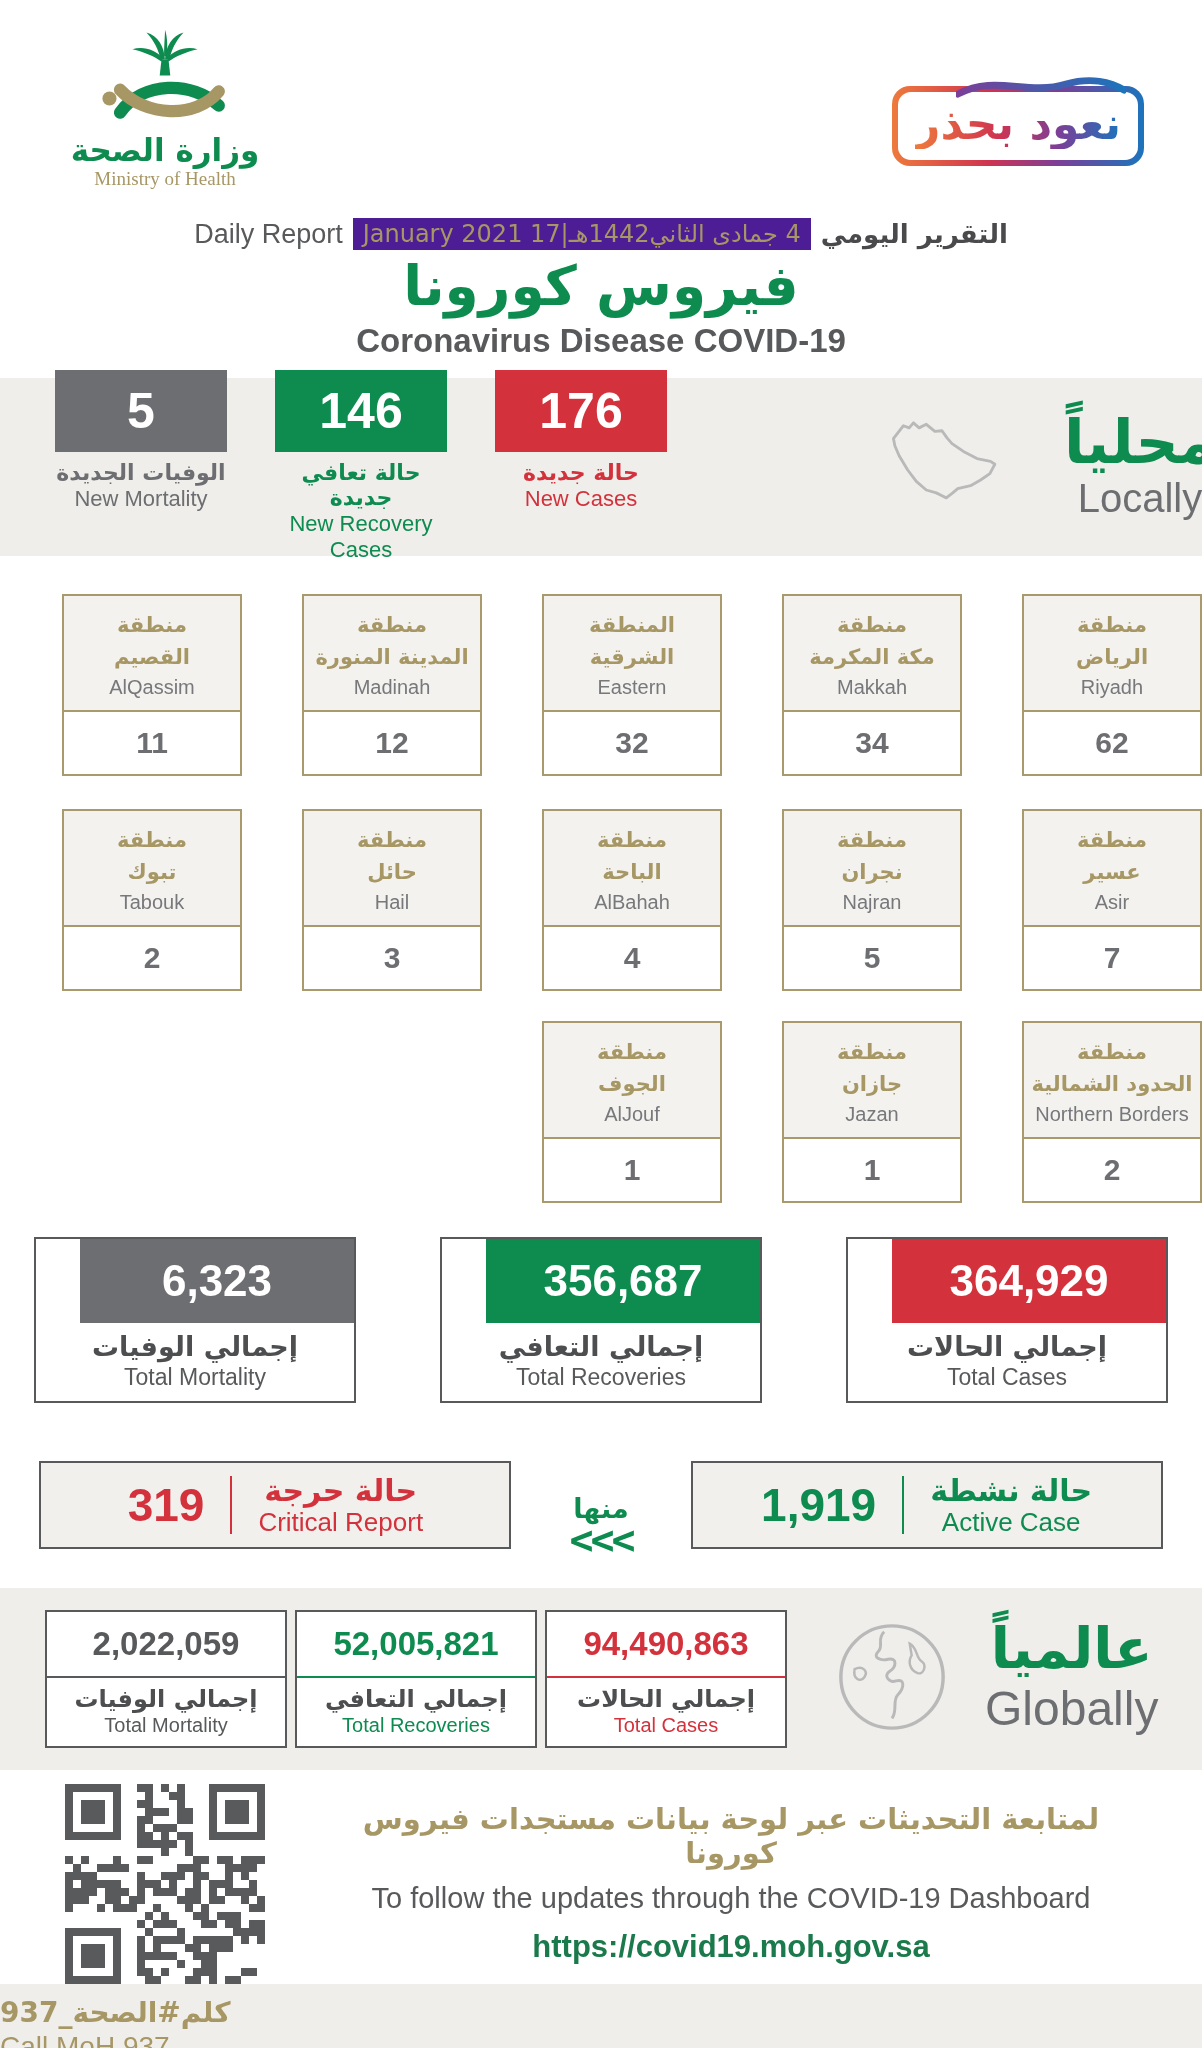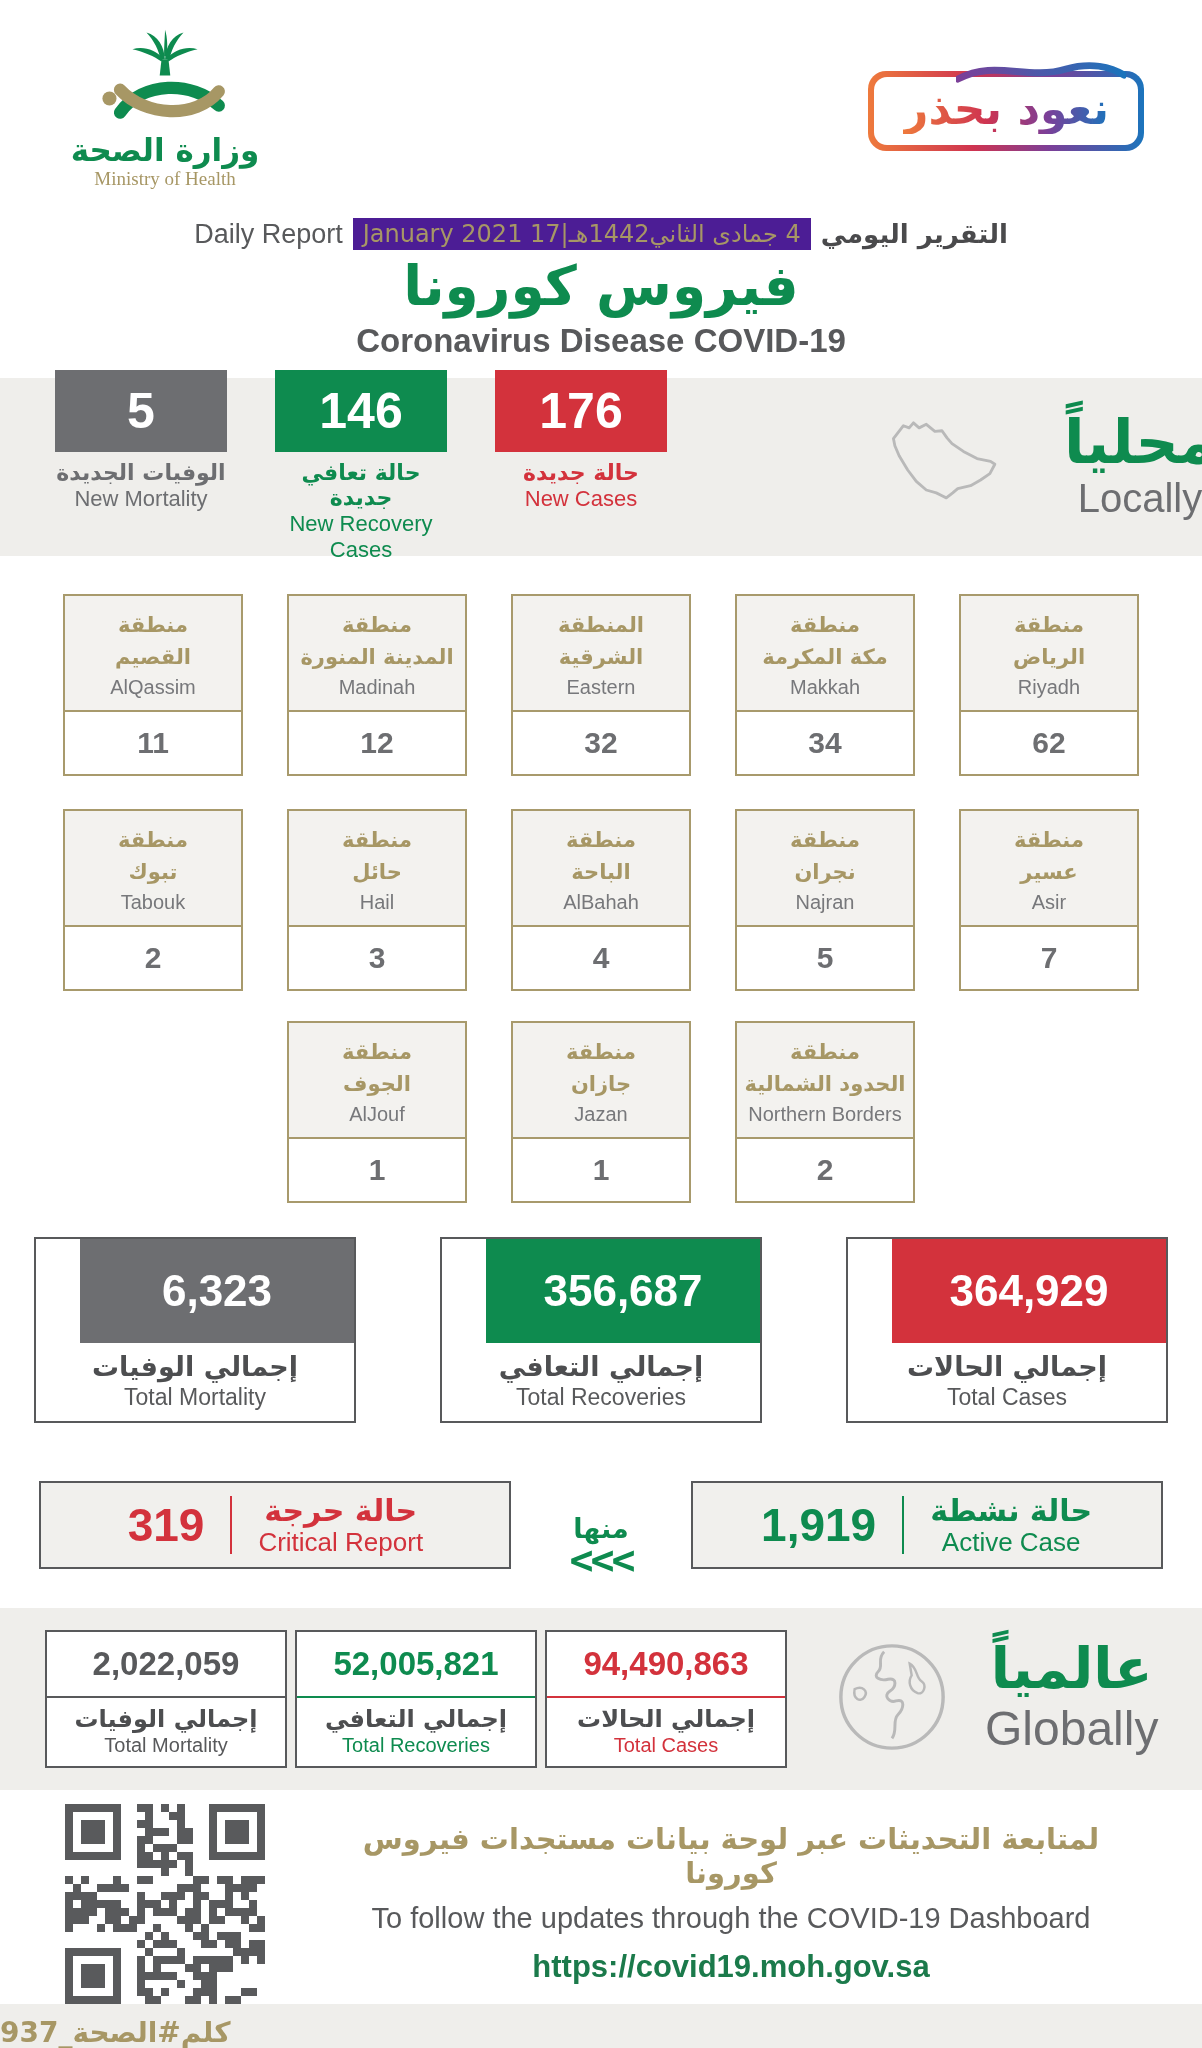--- a/index.html
+++ b/index.html
@@ -10,21 +10,21 @@
   
   .t-green{color:#0e8b4f;} .t-red{color:#d3323c;} .t-gray{color:#6d6e71;}
   .bg-green{background:#0e8b4f;} .bg-red{background:#d3323c;} .bg-gray{background:#6d6e71;}
   .bd-green{border-color:#0e8b4f;} .bd-red{border-color:#d3323c;} .bd-gray{border-color:#808184;}
 
   
   .top-header{position:relative;height:250px;}
   .moh-logo{position:absolute;left:70px;top:28px;width:190px;text-align:center;}
   .moh-logo .ar{font-size:31px;font-weight:bold;color:#0e8b4f;font-family:"DejaVu Sans",sans-serif;margin-top:-4px;}
   .moh-logo .en{font-size:19px;color:#a79765;font-family:"Liberation Serif","DejaVu Serif",serif;}
-  .badge{position:absolute;right:58px;top:71px;width:276px;}
+  .badge{position:absolute;right:58px;top:86px;width:252px;}
   .badge .frame{background:linear-gradient(90deg,#ee7a3c,#cf3450 38%,#7b3f98 66%,#1b74bc);
       border-radius:18px;padding:6px;}
   .badge .inner{background:#fff;border-radius:13px;text-align:center;padding:10px 6px 14px;}
   .badge .txt{font-family:"DejaVu Sans",sans-serif;font-weight:bold;font-size:44px;line-height:1;
       background:linear-gradient(90deg,#ee7a3c,#cf3450 40%,#7b3f98 70%,#1b74bc);
       -webkit-background-clip:text;background-clip:text;color:transparent;}
   .badge .wave{position:absolute;top:-14px;right:18px;}
 
   .report-line{display:flex;justify-content:center;align-items:center;gap:10px;direction:rtl;
       font-size:26px;margin-top:4px;}
@@ -45,35 +45,35 @@
   .stat-box{height:82px;display:flex;align-items:center;justify-content:center;
       color:#fff;font-size:50px;font-weight:bold;}
   .stat-ar{font-family:"DejaVu Sans",sans-serif;font-weight:bold;font-size:22px;margin-top:8px;}
   .stat-en{font-size:22px;margin-top:1px;}
   .map-wrap{margin-left:175px;}
   .loc-head{margin-left:12px;text-align:center;}
   .loc-head .ar{font-family:"DejaVu Sans",sans-serif;font-weight:bold;font-size:60px;color:#0e8b4f;line-height:1;}
   .loc-head .en{font-size:40px;color:#6d6e71;margin-top:4px;}
 
   
-  .region-row{display:flex;justify-content:center;gap:44px;}
+  .region-row{display:flex;justify-content:flex-end;gap:60px;}
   .rr1{margin-top:38px;} .rr2{margin-top:33px;} .rr3{margin-top:30px;}
   .region-card{width:176px;border:2px solid #a89a6c;background:#fff;text-align:center;}
   .region-top{background:#f3f2ef;border-bottom:2px solid #a89a6c;min-height:100px;
       padding:8px 4px 6px;display:flex;flex-direction:column;justify-content:center;}
   .region-ar{font-family:"DejaVu Sans",sans-serif;font-weight:bold;font-size:21px;color:#a79765;
       white-space:pre-line;line-height:1.55;}
   .region-en{font-size:20px;color:#77787b;margin-top:2px;}
   .region-value{height:62px;display:flex;align-items:center;justify-content:center;
       font-size:30px;font-weight:bold;color:#6d6e71;}
 
   
   .totals-row{display:flex;justify-content:center;gap:84px;margin-top:34px;}
   .total-card{width:318px;border:2px solid;text-align:center;background:#fff;}
-  .total-top{height:104px;display:flex;align-items:center;justify-content:center;
+  .total-top{height:84px;display:flex;align-items:center;justify-content:center;
       color:#fff;font-size:44px;font-weight:bold;margin-left:44px;}
   .total-ar{font-family:"DejaVu Sans",sans-serif;font-weight:bold;font-size:27px;color:#4d4e50;margin-top:8px;}
   .total-en{font-size:23px;color:#58595b;margin:2px 0 10px;}
 
   
   .summary-row{display:flex;justify-content:center;align-items:center;gap:58px;margin-top:52px;}
   .sum-box{width:468px;height:84px;background:#f1f0ed;border:2px solid;display:flex;
       align-items:center;justify-content:center;gap:26px;}
   .sum-value{font-size:46px;font-weight:bold;}
   .sum-div{width:2px;height:58px;}

